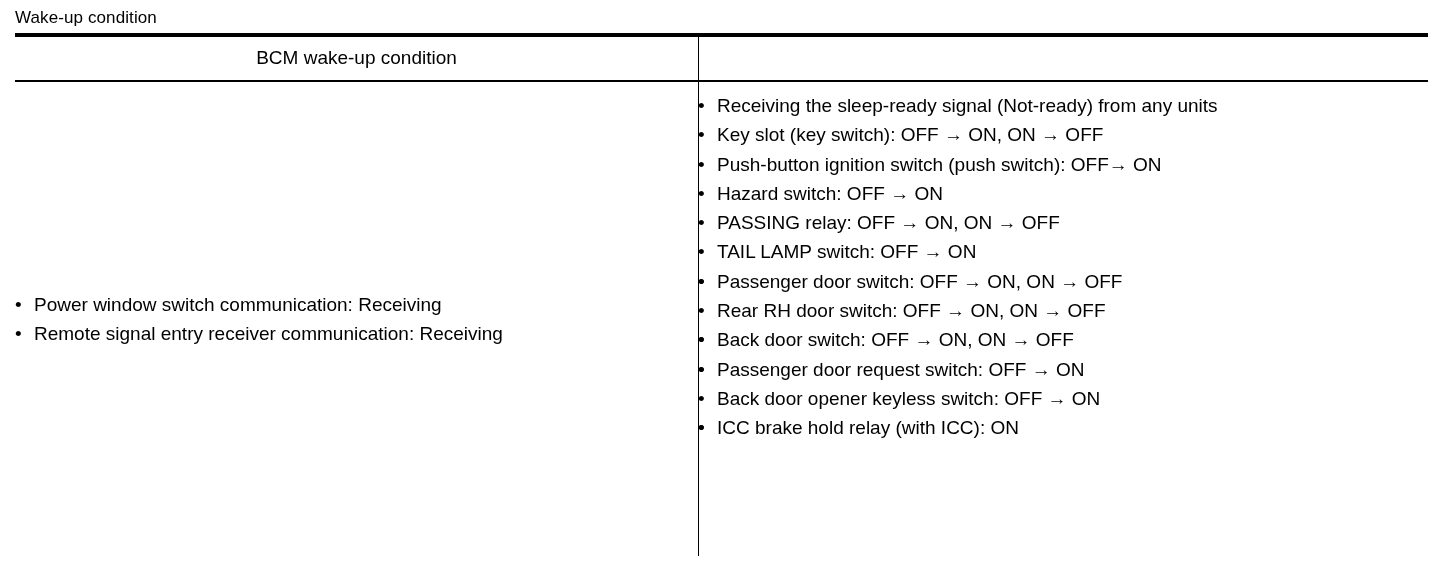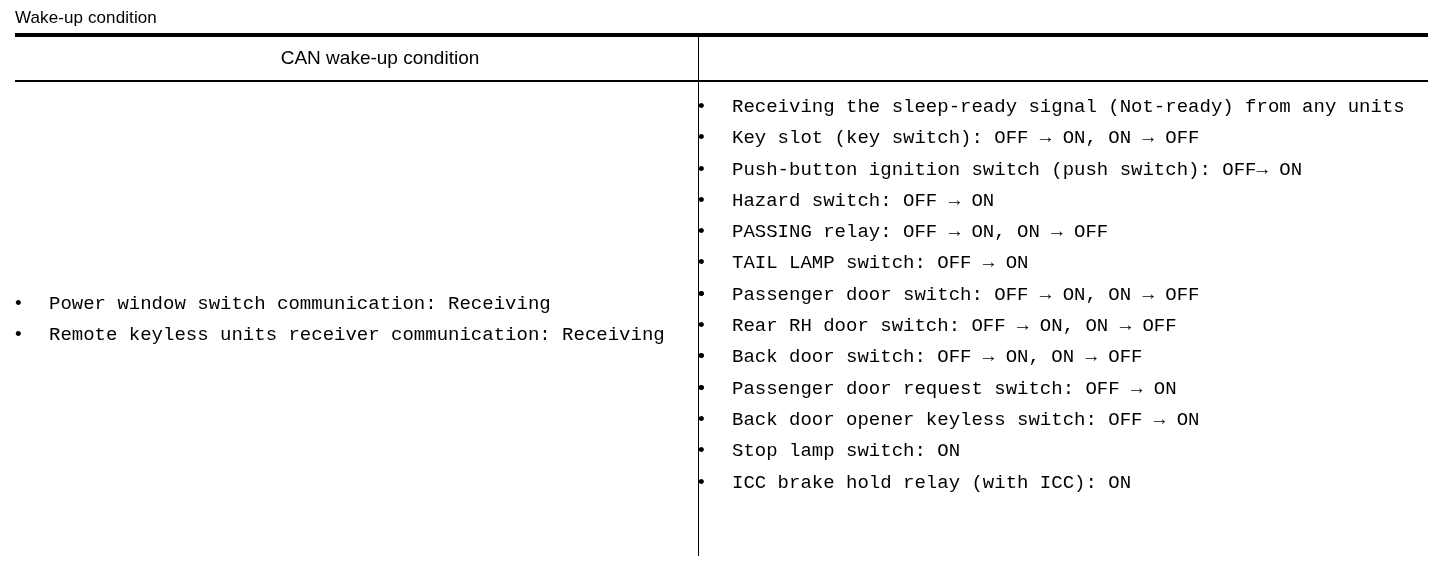--- a/index.html
+++ b/index.html
@@ -100,58 +100,57 @@
     position: absolute;
     left: 0;
     top: 0;
     width: 19px;
     text-align: left;
     font-size: 19px;
     line-height: 29.3px;
   }
   ul.blist li .txt {
     display: inline-block;
-    padding-left: 34px;
-    font-family: Liberation Mono, monospace;
+    padding-left: 19px;
   }
   .left-list {
     padding-left: 21px;
   }
   .right-list {
     padding-left: 2px;
   }
 </style>
 </head>
 <body>
 
 <div class="page">
 
   <div class="caption">Wake-up condition</div>
 
   <div class="table">
 
     <div class="rule-top"></div>
 
     <div class="row head-row">
-      <div class="col-right">CAN wake-up condition</div>
+      <div class="col-left">BCM wake-up condition</div>
     </div>
 
     <div class="rule-head"></div>
 
     <div class="row body-row">
 
       <div class="col-left">
         <ul class="blist left-list">
           <li>
             <span class="bullet">•</span>
             <span class="txt">Power window switch communication: Receiving</span>
           </li>
           <li>
             <span class="bullet">•</span>
-            <span class="txt">Remote keyless units receiver communication: Receiving</span>
+            <span class="txt">Remote signal entry receiver communication: Receiving</span>
           </li>
         </ul>
       </div>
 
       <div class="col-right">
         <ul class="blist right-list">
           <li>
             <span class="bullet">•</span>
             <span class="txt">Receiving the sleep-ready signal (Not-ready) from any units</span>
           </li>
@@ -199,21 +198,20 @@
           <li>
             <span class="bullet">•</span>
             <span class="txt">Passenger door request switch: OFF → ON</span>
           </li>
           <li>
             <span class="bullet">•</span>
             <span class="txt">Back door opener keyless switch: OFF → ON</span>
           </li>
           <li>
             <span class="bullet">•</span>
-            <span class="txt">Stop lamp switch: ON</span>
           </li>
           <li>
             <span class="bullet">•</span>
             <span class="txt">ICC brake hold relay (with ICC): ON</span>
           </li>
         </ul>
       </div>
 
     </div>
 

